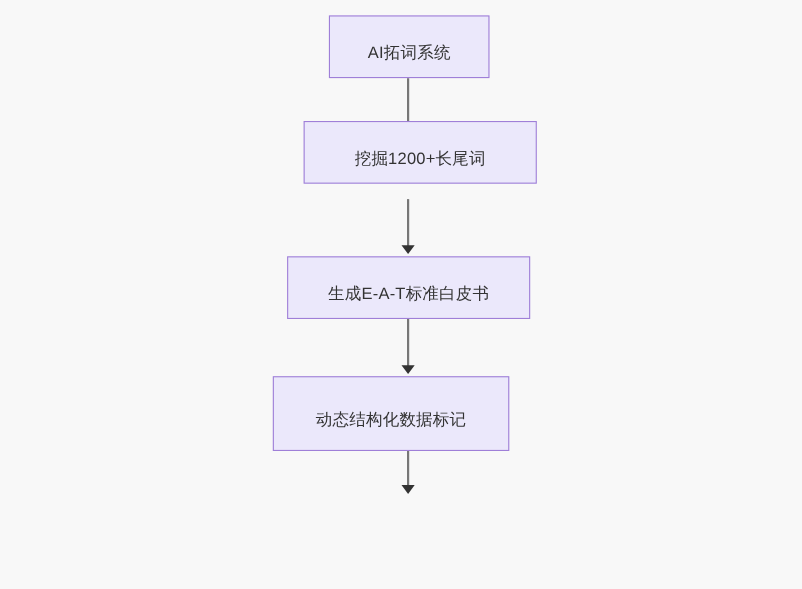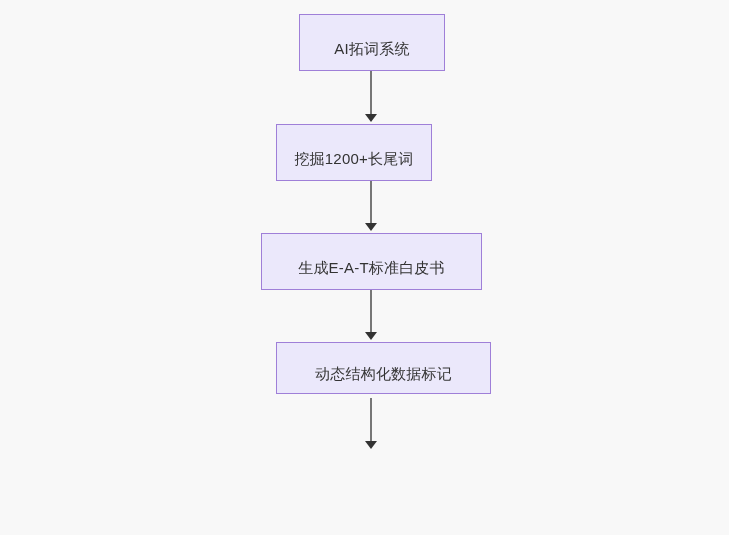--- a/index.html
+++ b/index.html
@@ -71,26 +71,26 @@
   <div class="edge" style="left:370px; top:290px; height:44px;"></div>
   <div class="arrowhead" style="left:365px; top:332px;"></div>
 
   <div class="edge" style="left:370px; top:398px; height:45px;"></div>
   <div class="arrowhead" style="left:365px; top:441px;"></div>
 
   <div class="node" style="left:299px; top:14px; width:146px; height:57px;">
     <span class="node-label">AI拓词系统</span>
   </div>
 
-  <div class="node" style="left:276px; top:124px; width:156px; height:57px;">
+  <div class="node" style="left:276px; top:110px; width:212px; height:57px;">
     <span class="node-label">挖掘1200+长尾词</span>
   </div>
 
   <div class="node" style="left:261px; top:233px; width:221px; height:57px;align-items:center;">
     <span class="node-label">生成E-A-T标准白皮书</span>
   </div>
 
-  <div class="node" style="left:276px; top:342px; width:215px; height:52px;">
+  <div class="node" style="left:248px; top:342px; width:215px; height:68px;">
     <span class="node-label">动态结构化数据标记</span>
   </div>
 
 
 </div>
 
 </body></html>

